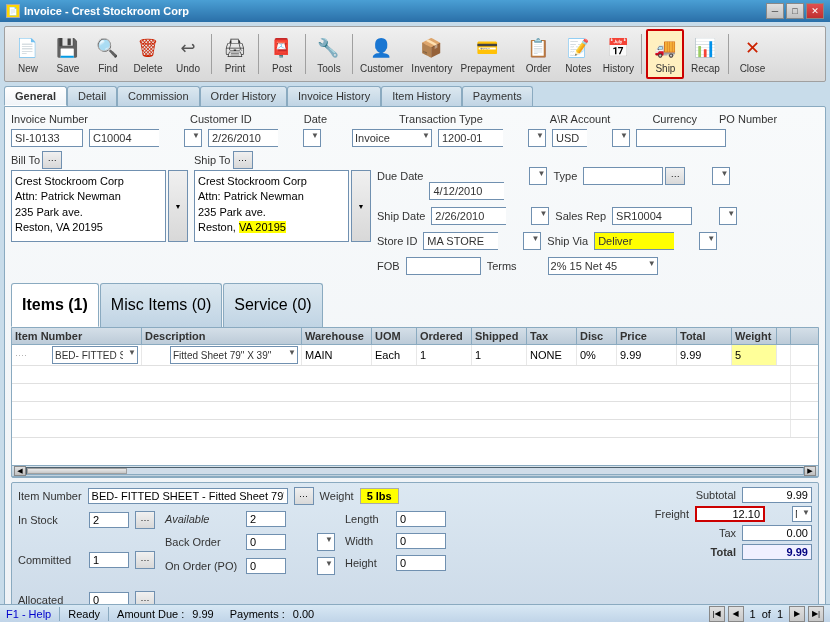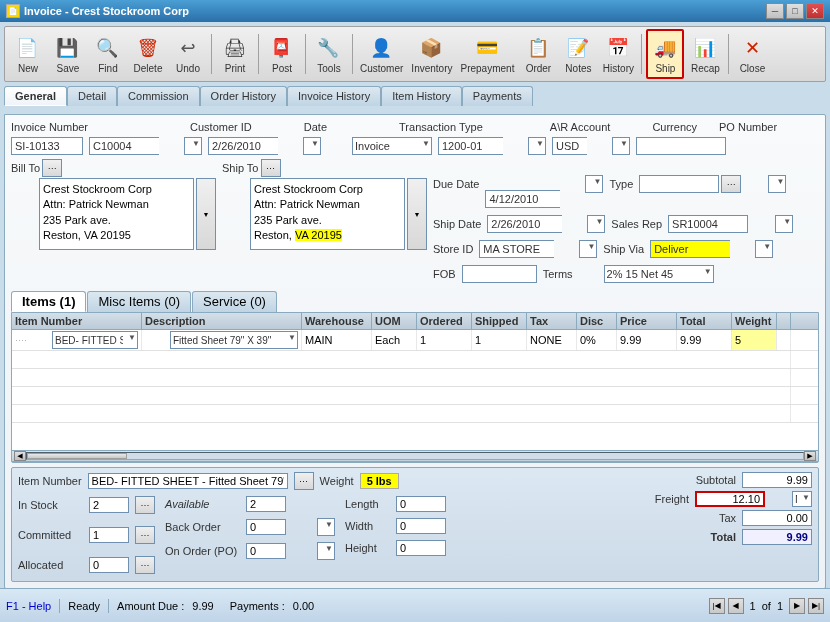--- a/index.html
+++ b/index.html
@@ -70,21 +70,21 @@
     .icon-notes { color: #555; }
     .icon-history { color: #555; }
     .icon-ship { color: #cc8800; }
     .icon-recap { color: #555; }
     .icon-close { color: #cc2200; }
 
     
     .tab-strip {
       display: flex;
       gap: 0;
-      margin-bottom: 8px;
+      margin-bottom: 0;
     }
     .tab {
       padding: 3px 10px;
       background: linear-gradient(to bottom, #dce8f0, #c0d4e4);
       border: 1px solid #8aaac0;
       border-bottom: none;
       cursor: pointer;
       font-size: 11px;
       color: #333;
       border-radius: 3px 3px 0 0;
@@ -139,35 +139,34 @@
     }
     .address-box {
       border: 1px solid #7090b0;
       background: white;
       padding: 3px;
       height: 72px;
       font-size: 11px;
       line-height: 1.4;
       flex: 1;
       overflow: hidden;
-      margin-left: 28px;
     }
 
     
     .highlight-yellow { background: #ffff00 !important; }
 
     
     .items-tab-strip { display: flex; gap: 1px; margin-bottom: 0; margin-top: 4px; }
     .items-tab {
-      padding: 2px 10px;
+      padding: 12px 10px;
       background: linear-gradient(to bottom, #dce8f0, #c0d4e4);
       border: 1px solid #8aaac0;
       border-bottom: none;
       cursor: pointer;
-      font-size: 13px;
+      font-size: 16px;
       border-radius: 3px 3px 0 0;
     }
     .items-tab.active {
       background: white;
       border-bottom: 1px solid white;
       font-weight: bold;
     }
 
     
     .grid-container {
@@ -275,21 +274,21 @@
     .total-value.red-border { border: 2px solid #cc0000; }
 
     
     .status-bar {
       position: fixed;
       bottom: 0;
       left: 0;
       right: 0;
       background: linear-gradient(to bottom, #d8e8f4, #c0d4e8);
       border-top: 1px solid #8aaac0;
-      height: 34px;
+      height: 18px;
       display: flex;
       align-items: center;
       padding: 0 6px;
       gap: 8px;
       font-size: 11px;
       margin-top: 30px;
     }
     .status-bar-sep { width: 1px; height: 14px; background: #8aaac0; }
     .status-help { color: #0000cc; cursor: pointer; }
     .pager { display: flex; align-items: center; gap: 3px; margin-left: auto; }
@@ -617,21 +616,21 @@
 
         <div style="display:flex;flex-direction:column;gap:3px;flex:1;">
           <div class="bottom-row">
             <span class="bottom-label">Item Number</span>
             <input type="text" class="bottom-input" style="width: 200px;" value="BED- FITTED SHEET - Fitted Sheet 79&quot; X 39&quot;">
             <button class="btn-dots">···</button>
             <span class="bottom-label">Weight</span>
             <span class="weight-badge">5 lbs</span>
           </div>
           <div style="display:flex;gap:10px;">
-            <div style="display:flex;flex-direction:column;gap:9px;">
+            <div style="display:flex;flex-direction:column;gap:19px;">
               <div class="bottom-row">
                 <span class="bottom-label" style="width:65px;">In Stock</span>
                 <input type="text" class="bottom-input" style="width: 40px;" value="2">
                 <button class="btn-dots">···</button>
               </div>
               <div class="bottom-row">
                 <span class="bottom-label" style="width:65px;">Committed</span>
                 <input type="text" class="bottom-input" style="width: 40px;" value="1">
                 <button class="btn-dots">···</button>
               </div>

